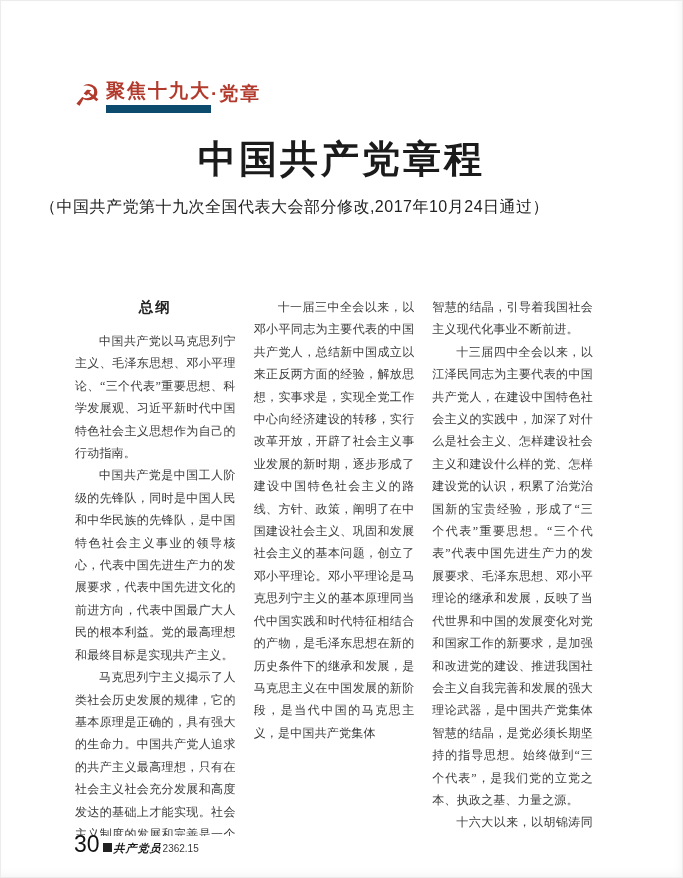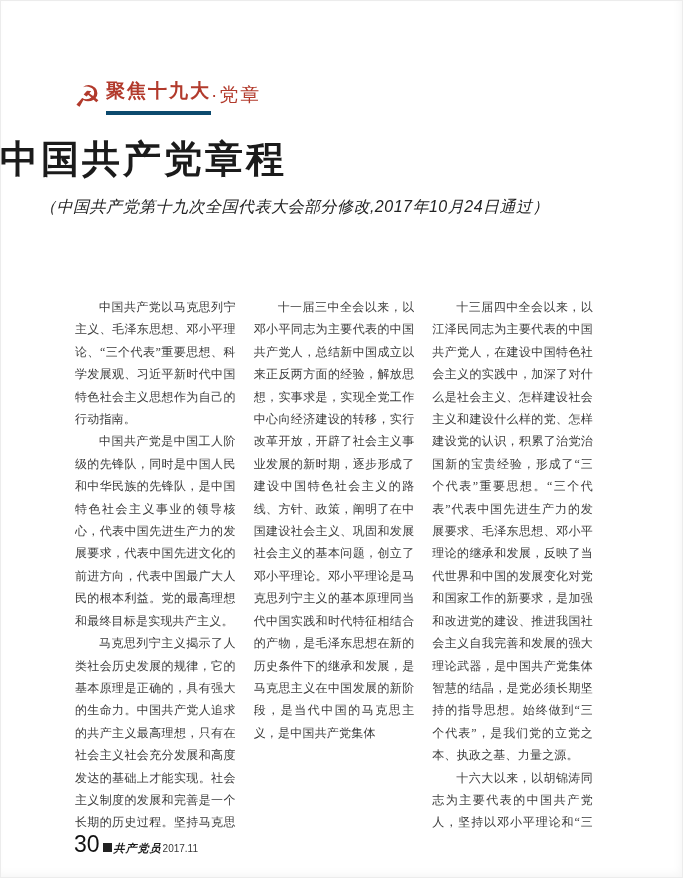--- a/index.html
+++ b/index.html
@@ -14,33 +14,33 @@
     position:absolute;left:74px;top:78px;
     display:flex;align-items:center;color:#b23a2c;
     font-family:"Liberation Sans","DejaVu Sans",sans-serif;
   }
   .badge .emblem{
     font-family:"DejaVu Sans",sans-serif;
     font-size:30px;line-height:30px;margin-right:5px;font-weight:bold;
   }
   .badge .label{
     font-size:19px;font-weight:bold;letter-spacing:2px;
-    border-bottom:4px solid #0c4a6e;padding-bottom:7px;
+    border-bottom:8px solid #0c4a6e;padding-bottom:1px;
   }
-  .badge .suffix{font-size:19px;font-weight:normal;letter-spacing:2px;padding-bottom:3px;text-align:center;}
+  .badge .suffix{font-size:19px;font-weight:bold;letter-spacing:2px;padding-bottom:3px;text-align:center;}
   
   .title{
-    position:absolute;left:0;top:134px;width:683px;text-align:left;
+    position:absolute;left:0;top:134px;width:683px;text-align:center;
     font-family:"Liberation Sans","DejaVu Sans",sans-serif;
     font-size:38px;font-weight:900;letter-spacing:3px;color:#1b1b1b;
   }
   .subtitle{
     position:absolute;left:0;top:197px;width:589px;text-align:center;
     font-family:"Liberation Sans","DejaVu Sans",sans-serif;
-    font-size:16px;color:#222;letter-spacing:0.5px;font-style:italic;
+    font-size:16px;color:#222;letter-spacing:0.5px;
   }
   
   .columns{
     position:absolute;left:75px;top:296px;width:518px;height:540px;
     display:flex;gap:18px;overflow:hidden;
   }
   .col{flex:1 1 0;overflow:hidden;}
   .section-heading{
     text-align:center;font-weight:bold;font-size:14.5px;color:#222;
     font-family:"Liberation Sans","DejaVu Sans",sans-serif;
@@ -82,34 +82,36 @@
     <span class="emblem">☭</span>
     <span class="label">聚焦十九大</span>
     <span class="suffix">·党章</span>
   </div>
 
   <div class="title">中国共产党章程</div>
   <div class="subtitle">（中国共产党第十九次全国代表大会部分修改,2017年10月24日通过）</div>
 
   <div class="columns">
     <div class="col">
+      <div class="section-heading">总纲</div>
       <p class="indent">中国共产党以马克思列宁主义、毛泽东思想、邓小平理论、“三个代表”重要思想、科学发展观、习近平新时代中国特色社会主义思想作为自己的行动指南。</p>
       <p class="indent">中国共产党是中国工人阶级的先锋队，同时是中国人民和中华民族的先锋队，是中国特色社会主义事业的领导核心，代表中国先进生产力的发展要求，代表中国先进文化的前进方向，代表中国最广大人民的根本利益。党的最高理想和最终目标是实现共产主义。</p>
       <p class="indent">马克思列宁主义揭示了人类社会历史发展的规律，它的基本原理是正确的，具有强大的生命力。中国共产党人追求的共产主义最高理想，只有在社会主义社会充分发展和高度发达的基础上才能实现。社会主义制度的发展和完善是一个长期的历史过程。坚持马克思列宁主义的基本原理，走中国人民自愿选择的适合中国国情的道路，中国的社会主义事业必将取得最终的胜利。</p>
 
     </div>
     <div class="col">
       <p class="indent">十一届三中全会以来，以邓小平同志为主要代表的中国共产党人，总结新中国成立以来正反两方面的经验，解放思想，实事求是，实现全党工作中心向经济建设的转移，实行改革开放，开辟了社会主义事业发展的新时期，逐步形成了建设中国特色社会主义的路线、方针、政策，阐明了在中国建设社会主义、巩固和发展社会主义的基本问题，创立了邓小平理论。邓小平理论是马克思列宁主义的基本原理同当代中国实践和时代特征相结合的产物，是毛泽东思想在新的历史条件下的继承和发展，是马克思主义在中国发展的新阶段，是当代中国的马克思主义，是中国共产党集体</p>
     </div>
     <div class="col">
+      <p>智慧的结晶，引导着我国社会主义现代化事业不断前进。</p>
       <p class="indent">十三届四中全会以来，以江泽民同志为主要代表的中国共产党人，在建设中国特色社会主义的实践中，加深了对什么是社会主义、怎样建设社会主义和建设什么样的党、怎样建设党的认识，积累了治党治国新的宝贵经验，形成了“三个代表”重要思想。“三个代表”代表中国先进生产力的发展要求、毛泽东思想、邓小平理论的继承和发展，反映了当代世界和中国的发展变化对党和国家工作的新要求，是加强和改进党的建设、推进我国社会主义自我完善和发展的强大理论武器，是中国共产党集体智慧的结晶，是党必须长期坚持的指导思想。始终做到“三个代表”，是我们党的立党之本、执政之基、力量之源。</p>
       <p class="indent">十六大以来，以胡锦涛同志为主要代表的中国共产党人，坚持以邓小平理论和“三个代表”重要思想为指导，根据新的发展要求，深刻认识和回答了新形势下实现什么样的发展、怎样发展等重大问题，形成了以人为本、全面协调可持续发展的科学发展观。科学发展观是同马克思列宁主义、毛泽东思想、邓小平理论、“三个代表”重要思想既一脉相承又与时俱进的科学理论，是马克思主义关于发</p>
     </div>
   </div>
 
   <div class="footer">
     <span class="pagenum">30</span>
     <span class="journal-logo"></span>
     <span class="journal">共产党员</span>
-    <span class="issue">2017.11</span>
+    <span class="issue">2362.15</span>
   </div>
 
 </div>
 
 </body></html>

